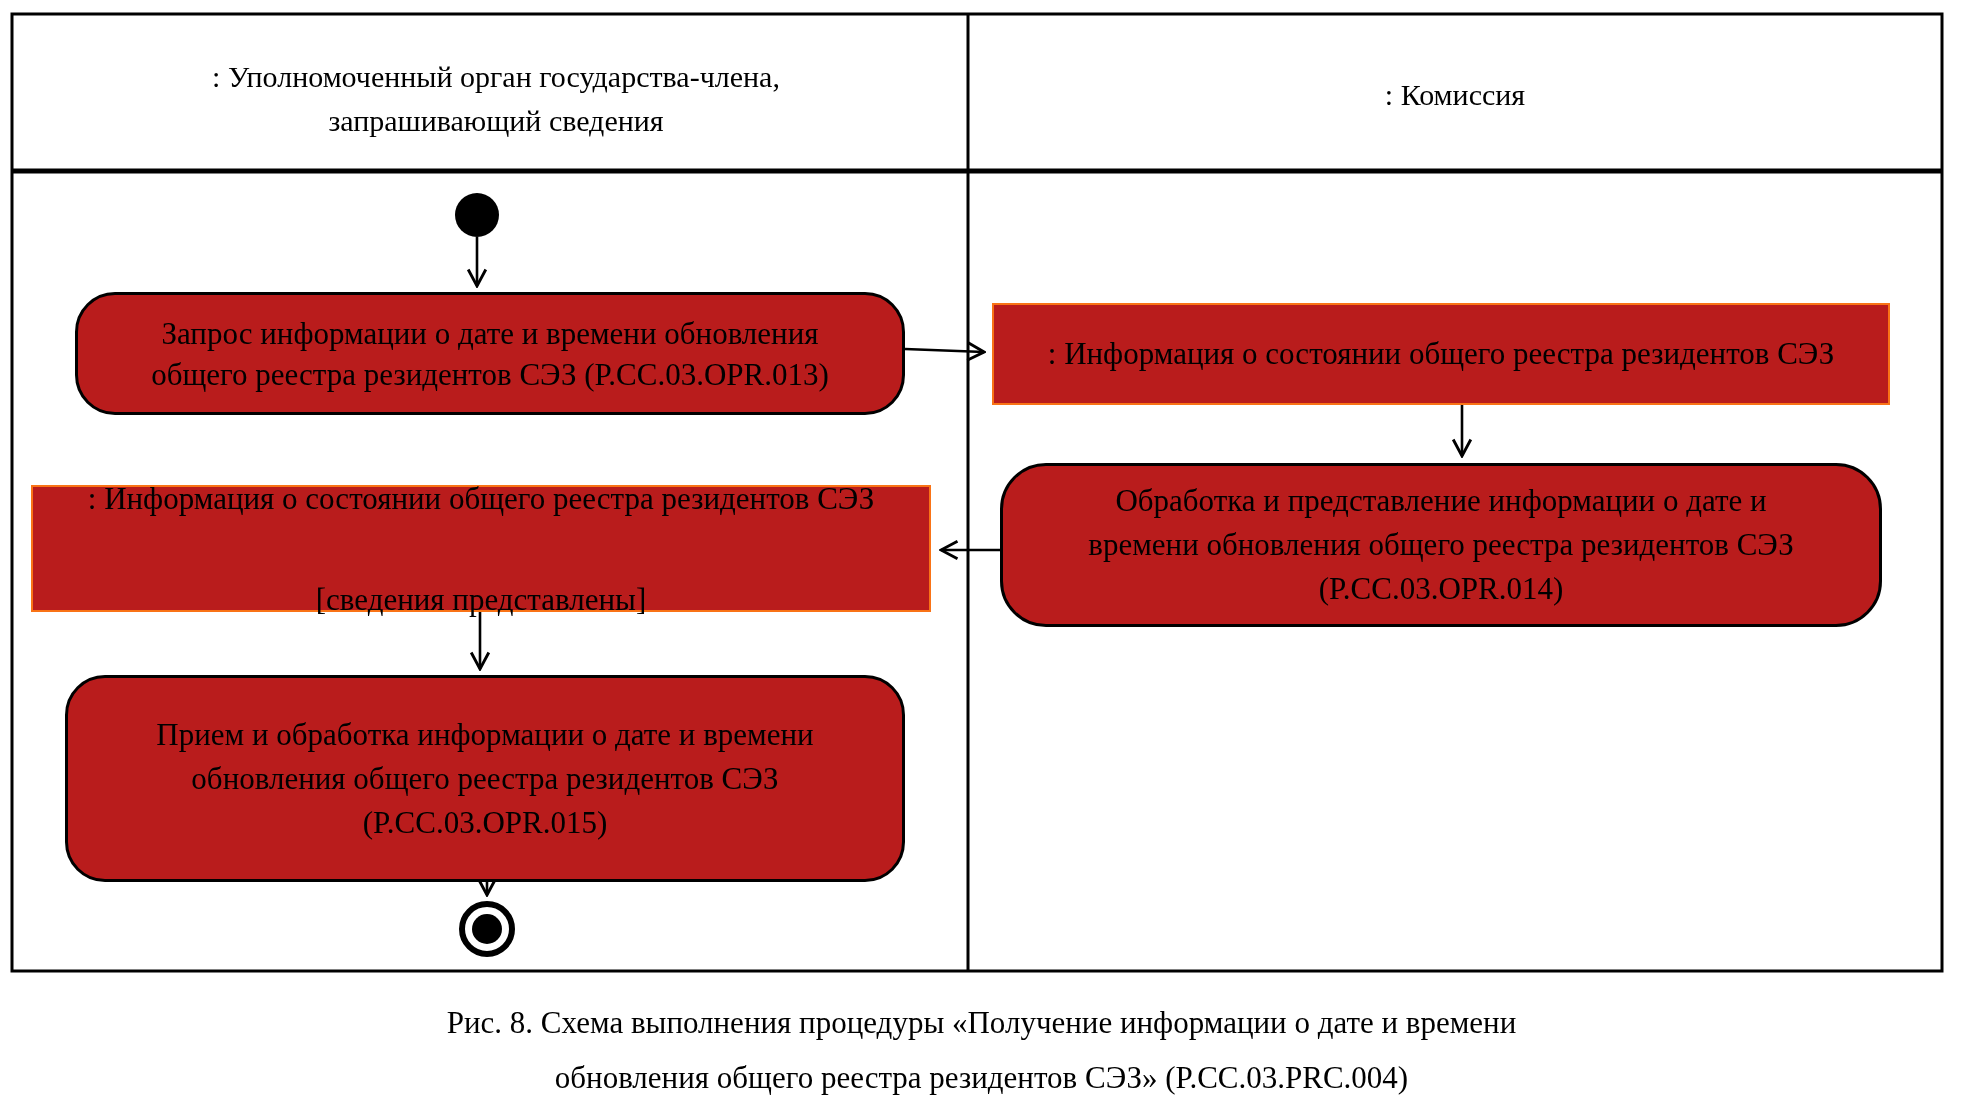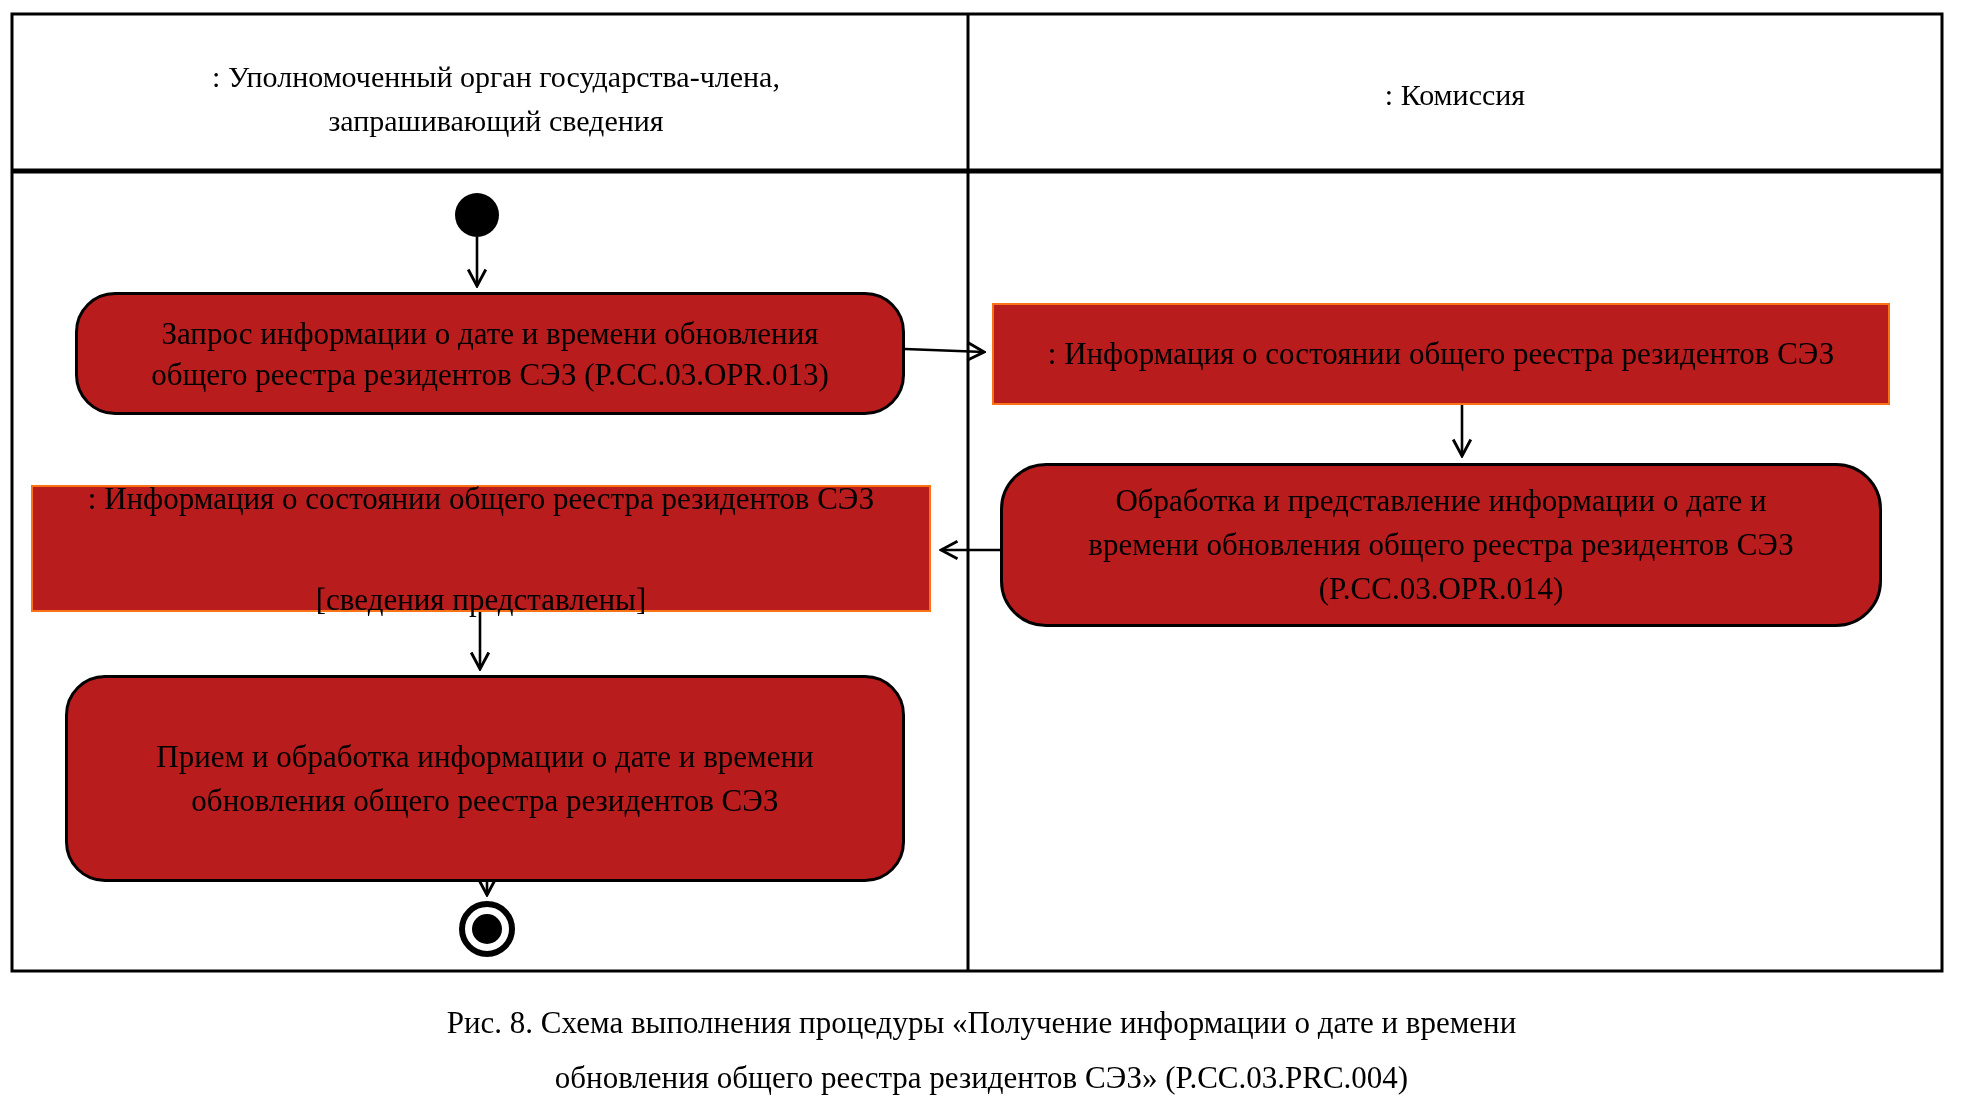--- a/index.html
+++ b/index.html
@@ -115,18 +115,19 @@
 </div>
 
 <div class="box object-box wide-gap" style="left:31px; top:485px; width:900px; height:127px;">
   <span class="line">: Информация о состоянии общего реестра резидентов СЭЗ</span>
   <span class="line">[сведения представлены]</span>
 </div>
 
 <div class="box action-box" style="left:65px; top:675px; width:840px; height:207px;">
   <span class="line">Прием и обработка информации о дате и времени</span>
   <span class="line">обновления общего реестра резидентов СЭЗ</span>
+  <span class="line">(P.CC.03.OPR.015)</span>
 </div>
 
 <div class="caption">
   <span class="line">Рис. 8. Схема выполнения процедуры «Получение информации о дате и времени</span>
   <span class="line">обновления общего реестра резидентов СЭЗ» (P.CC.03.PRC.004)</span>
 </div>
 
 </body></html>

